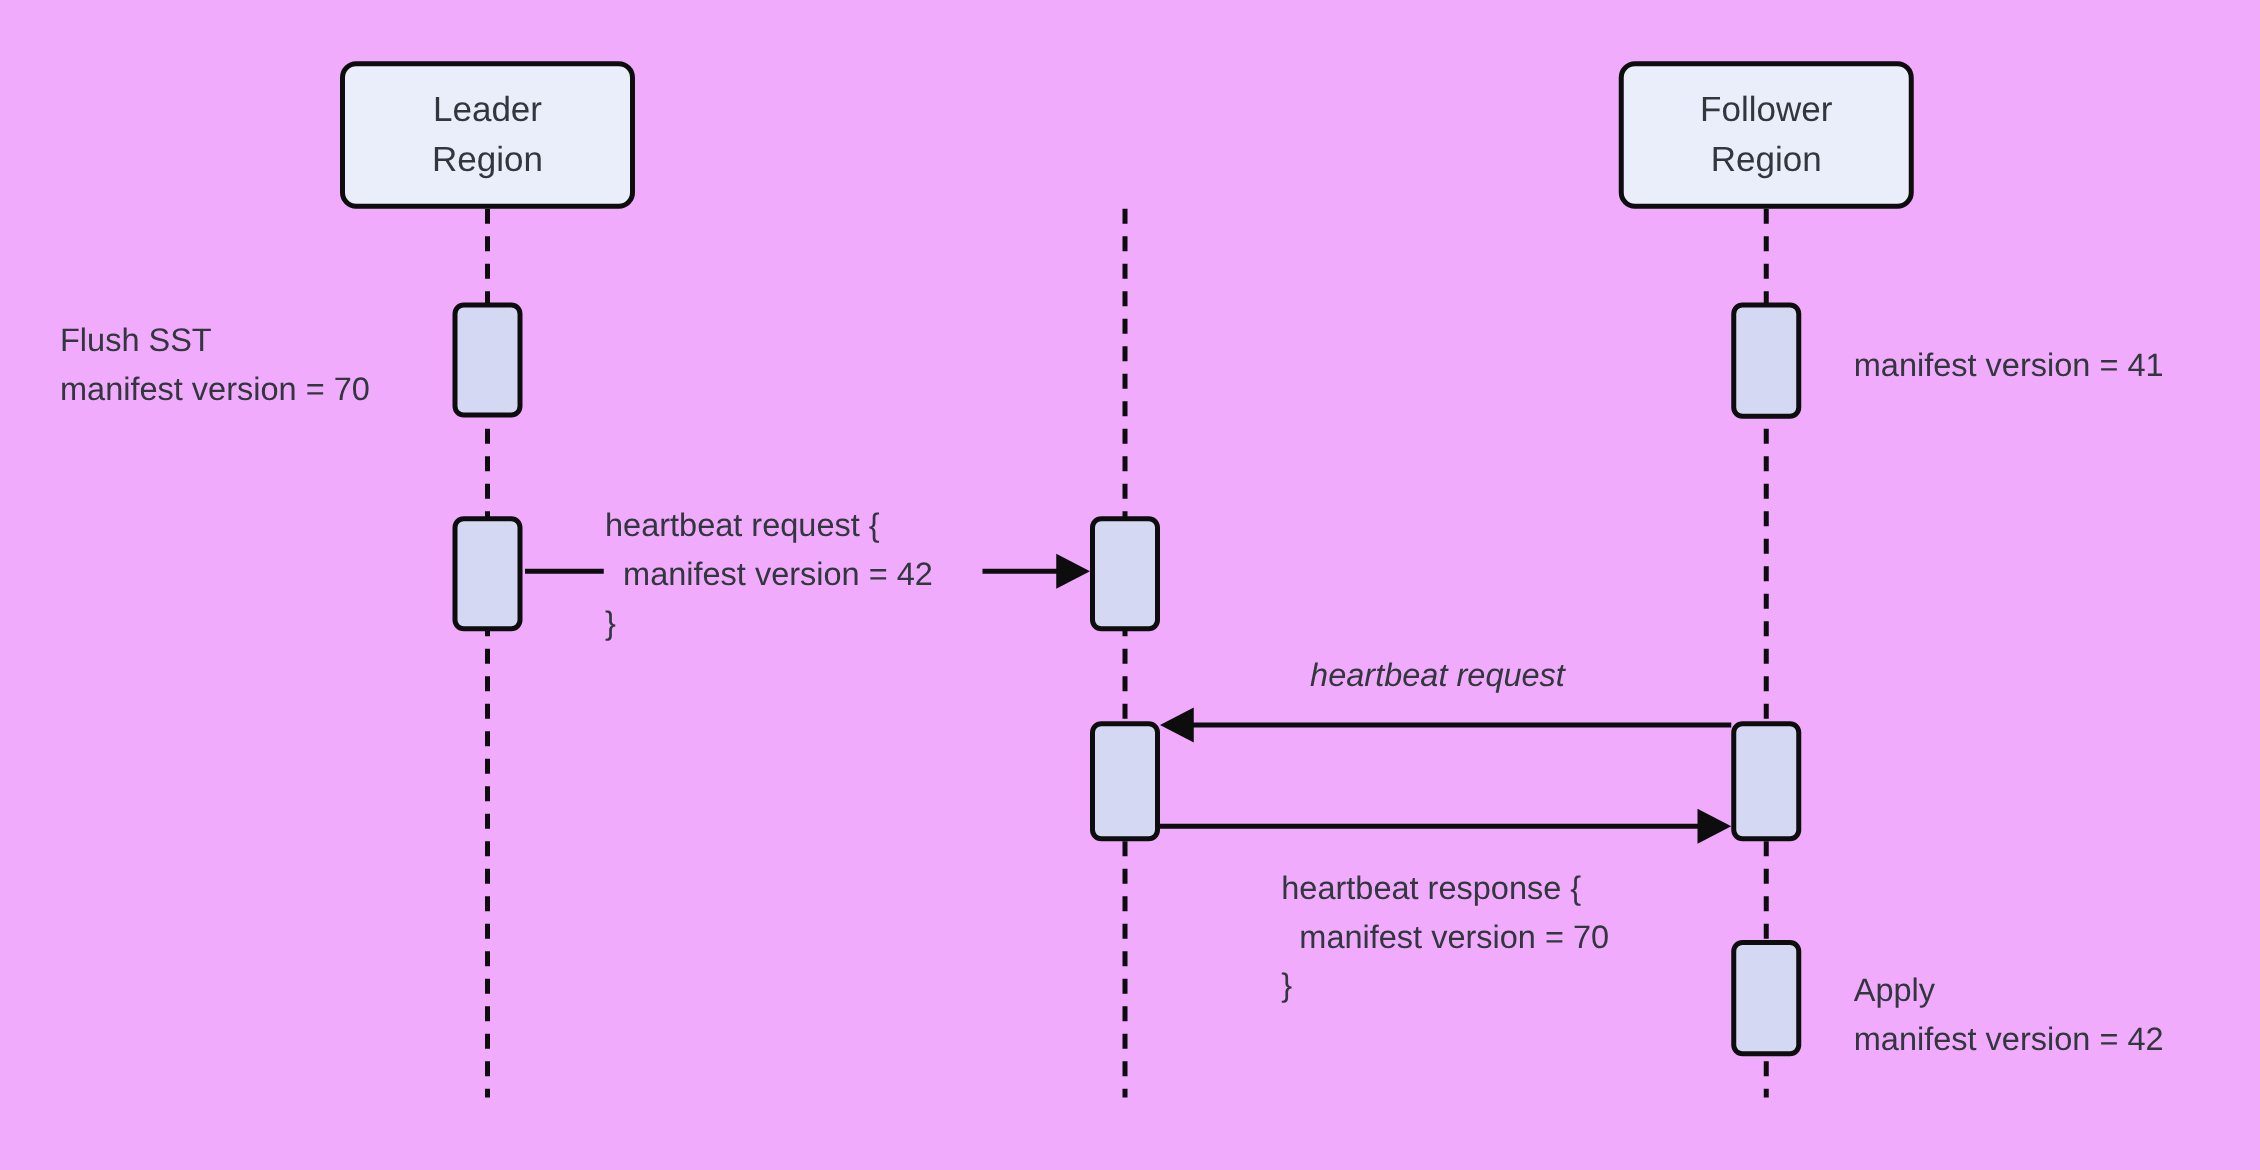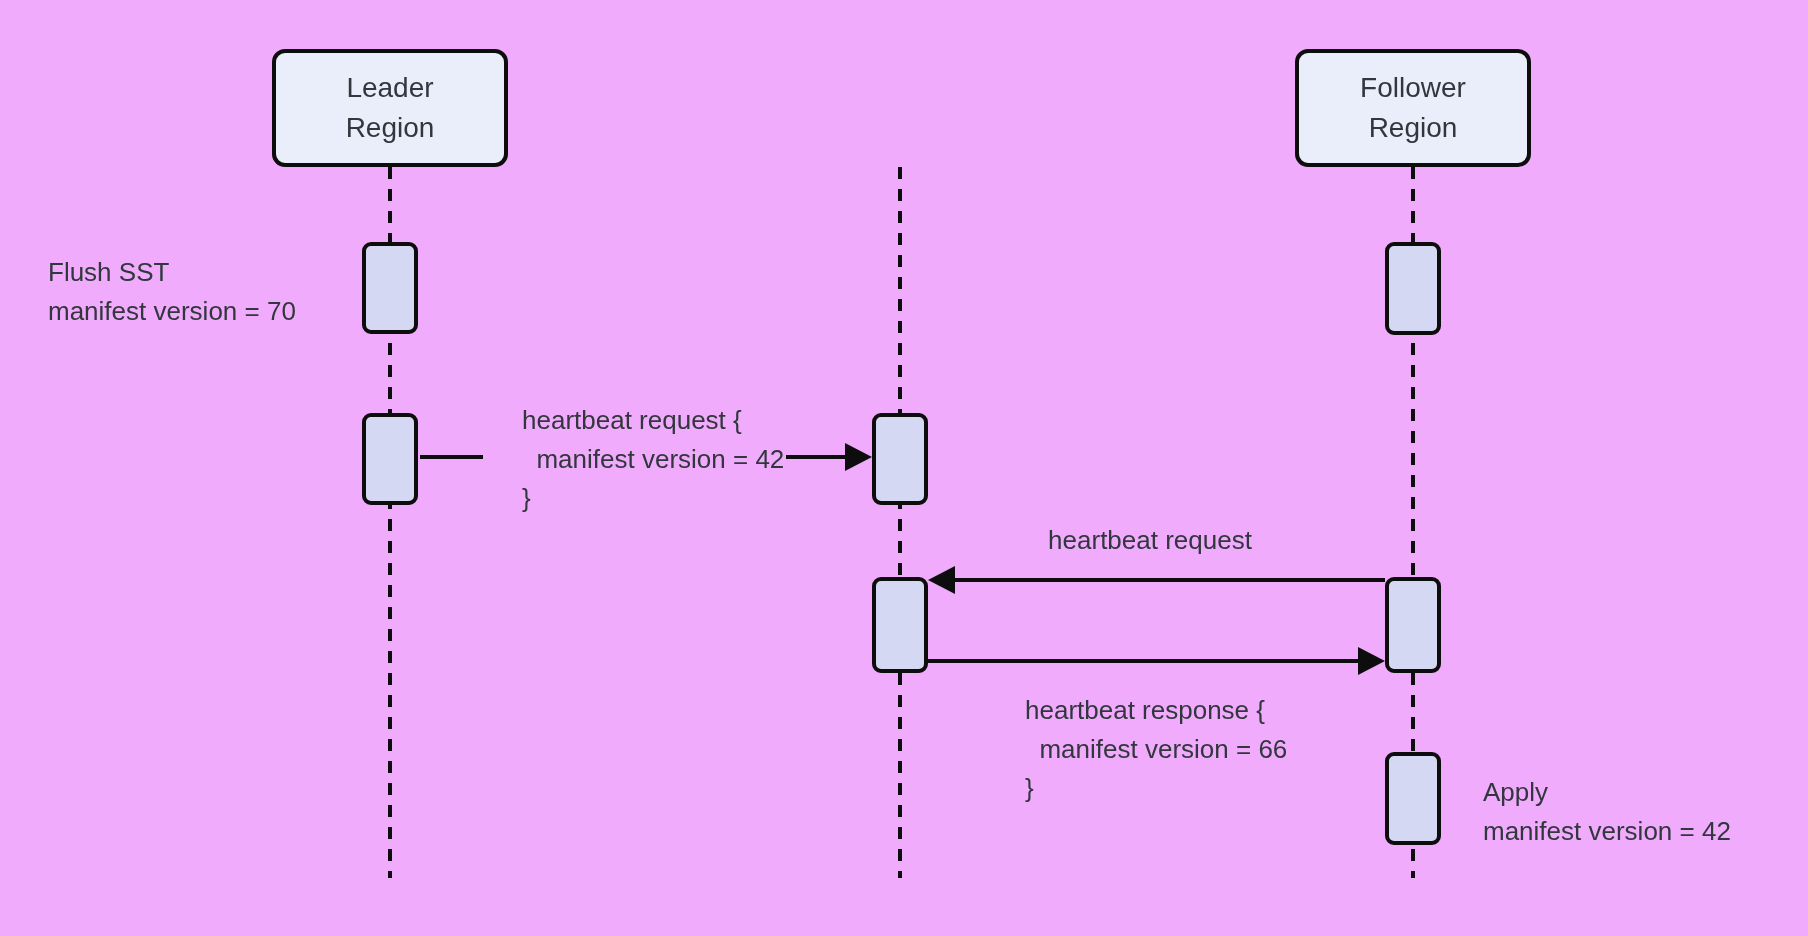--- a/index.html
+++ b/index.html
@@ -96,24 +96,25 @@
   <div class="activation" style="left:362px;  top:242px; height:92px;"></div>
   <div class="activation" style="left:362px;  top:413px; height:92px;"></div>
   <div class="activation" style="left:872px;  top:413px; height:92px;"></div>
   <div class="activation" style="left:872px;  top:577px; height:96px;"></div>
   <div class="activation" style="left:1385px; top:242px; height:93px;"></div>
   <div class="activation" style="left:1385px; top:577px; height:96px;"></div>
   <div class="activation" style="left:1385px; top:752px; height:93px;"></div>
 
   <div class="note" style="left:48px; top:253px;">Flush SST
 manifest version = 70</div>
+  <div class="note" style="left:1483px; top:273px;">manifest version = 41</div>
   <div class="note" style="left:1483px; top:753px;margin-top:20px;">Apply
 manifest version = 42</div>
 
-  <div class="note" style="left:522px; top:401px;">heartbeat request {
+  <div class="note" style="left:484px; top:401px;">heartbeat request {
   manifest version = 42
 }</div>
-  <div class="note centered" style="left:1150px; top:521px;">heartbeat request</div>
+  <div class="note centered" style="left:1150px; top:521px;font-style:italic;">heartbeat request</div>
   <div class="note" style="left:1025px; top:691px;">heartbeat response {
-  manifest version = 66
+  manifest version = 70
 }</div>
 
 </div>
 
 </body></html>

